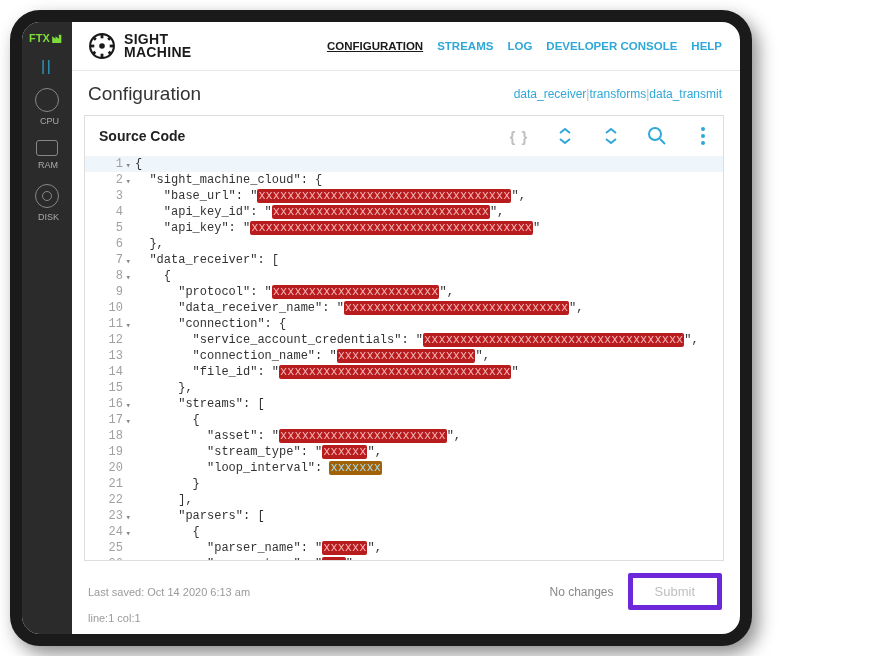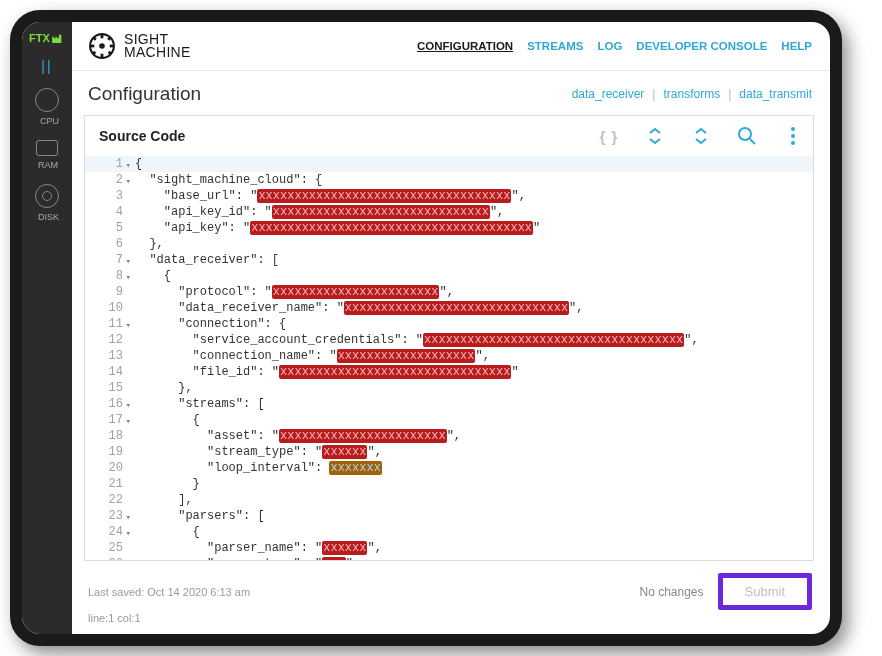--- a/index.html
+++ b/index.html
@@ -1,18 +1,18 @@
 <!DOCTYPE html>
 <html><head>
 <meta charset="utf-8">
 <style>
   * { box-sizing: border-box; margin: 0; padding: 0; }
   html, body { width: 882px; height: 656px; font-family: Arial, Helvetica, sans-serif; background: #fff; }
   .device {
-    width: 832px; height: 636px; margin: 10px; border: 12px solid #1a1a1a; border-radius: 30px;
+    width: 742px; height: 636px; margin: 10px; border: 12px solid #1a1a1a; border-radius: 30px;
     background: #fff; box-shadow: 6px 8px 18px rgba(0,0,0,.45);
     display: flex; overflow: hidden;
   }
   
   .sysbar {
     width: 50px; background: #2b2b2b; display: flex; flex-direction: column; align-items: center;
     padding-top: 10px; color: #ccc; font-size: 9px; gap: 14px; flex-shrink:0;
   }
   .sysbar .ftx { color:#7ddc3c; font-weight:bold; font-size:11px; display:flex; align-items:center; gap:1px;}
   .sysbar .ftx-icon { width:14px;height:10px; }
@@ -20,28 +20,28 @@
   .sysbar .gauge { display:flex; flex-direction:column; align-items:flex-end; gap:4px; color:#aaa;}
   .sysbar .gauge .circle { width:24px; height:24px; border:1px solid #888; border-radius:50%; position:relative;}
   .sysbar .gauge .ram { width:22px; height:16px; border:1px solid #888; border-radius:3px; position:relative;}
   .sysbar .gauge .disk { width:24px; height:24px; border:1px solid #888; border-radius:50%; position:relative;}
   .sysbar .gauge .disk::after { content:""; position:absolute; inset:6px; border-radius:50%; border:1px solid #888;}
   
   .main { flex:1; display:flex; flex-direction:column; overflow:hidden; }
   .topbar { display:flex; align-items:center; justify-content:space-between; padding:10px 18px 6px 16px;}
   .brand { display:flex; align-items:center; gap:8px;}
   .brand-logo { width:28px; height:28px; }
-  .brand-text { display:flex; flex-direction:column; font-weight:400; font-size:14px; line-height:13px; letter-spacing:.3px; color:#1a1a1a;}
+  .brand-text { display:flex; flex-direction:column; font-weight:700; font-size:14px; line-height:13px; letter-spacing:.3px; color:#1a1a1a;}
   .topnav { display:flex; gap:14px; font-size:11.5px; align-items:center;}
   .topnav a { color:#2fa8d8; text-decoration:none; cursor:pointer; font-weight:600;}
   .topnav a.active { color:#1a1a1a; text-decoration:underline; font-weight:700;}
   .rule { height:1px; background:#e8e8e8; margin:4px 0 0 0;}
   .subbar { display:flex; align-items:center; justify-content:space-between; padding:12px 18px 10px 16px;}
   .page-title { font-size:19px; font-weight:400; color:#333;}
-  .subnav { font-size:12px; color:#2fa8d8; display:flex; align-items:center; gap:8px;}
+  .subnav { font-size:12px; color:#2fa8d8; display:flex; align-items:center; }
   .subnav .sep { color:#bbb;}
   .subnav a { color:#2fa8d8; text-decoration:none; cursor:pointer;}
   .panel { margin:0 16px 6px 12px; border:1px solid #ddd; background:#fff; flex:1; display:flex; flex-direction:column; overflow:hidden;}
   .panel .phead { display:flex; align-items:center; justify-content:space-between; padding:10px 10px 10px 14px;}
   .phead .ptitle { font-size:14px; font-weight:700; color:#222;}
   .phead .pactions { display:flex; align-items:center; gap:26px; color:#2fa8d8;}
   .pactions .icon { width:20px; height:20px; display:flex; align-items:center; justify-content:center; cursor:pointer;}
   .pactions .braces { color:#bfbfbf; font-weight:700; font-size:15px; letter-spacing:1px;}
   .pactions .kebab { display:flex; flex-direction:column; gap:3px;}
   .pactions .kebab span{ width:4px;height:4px;background:#2fa8d8;border-radius:50%;}

